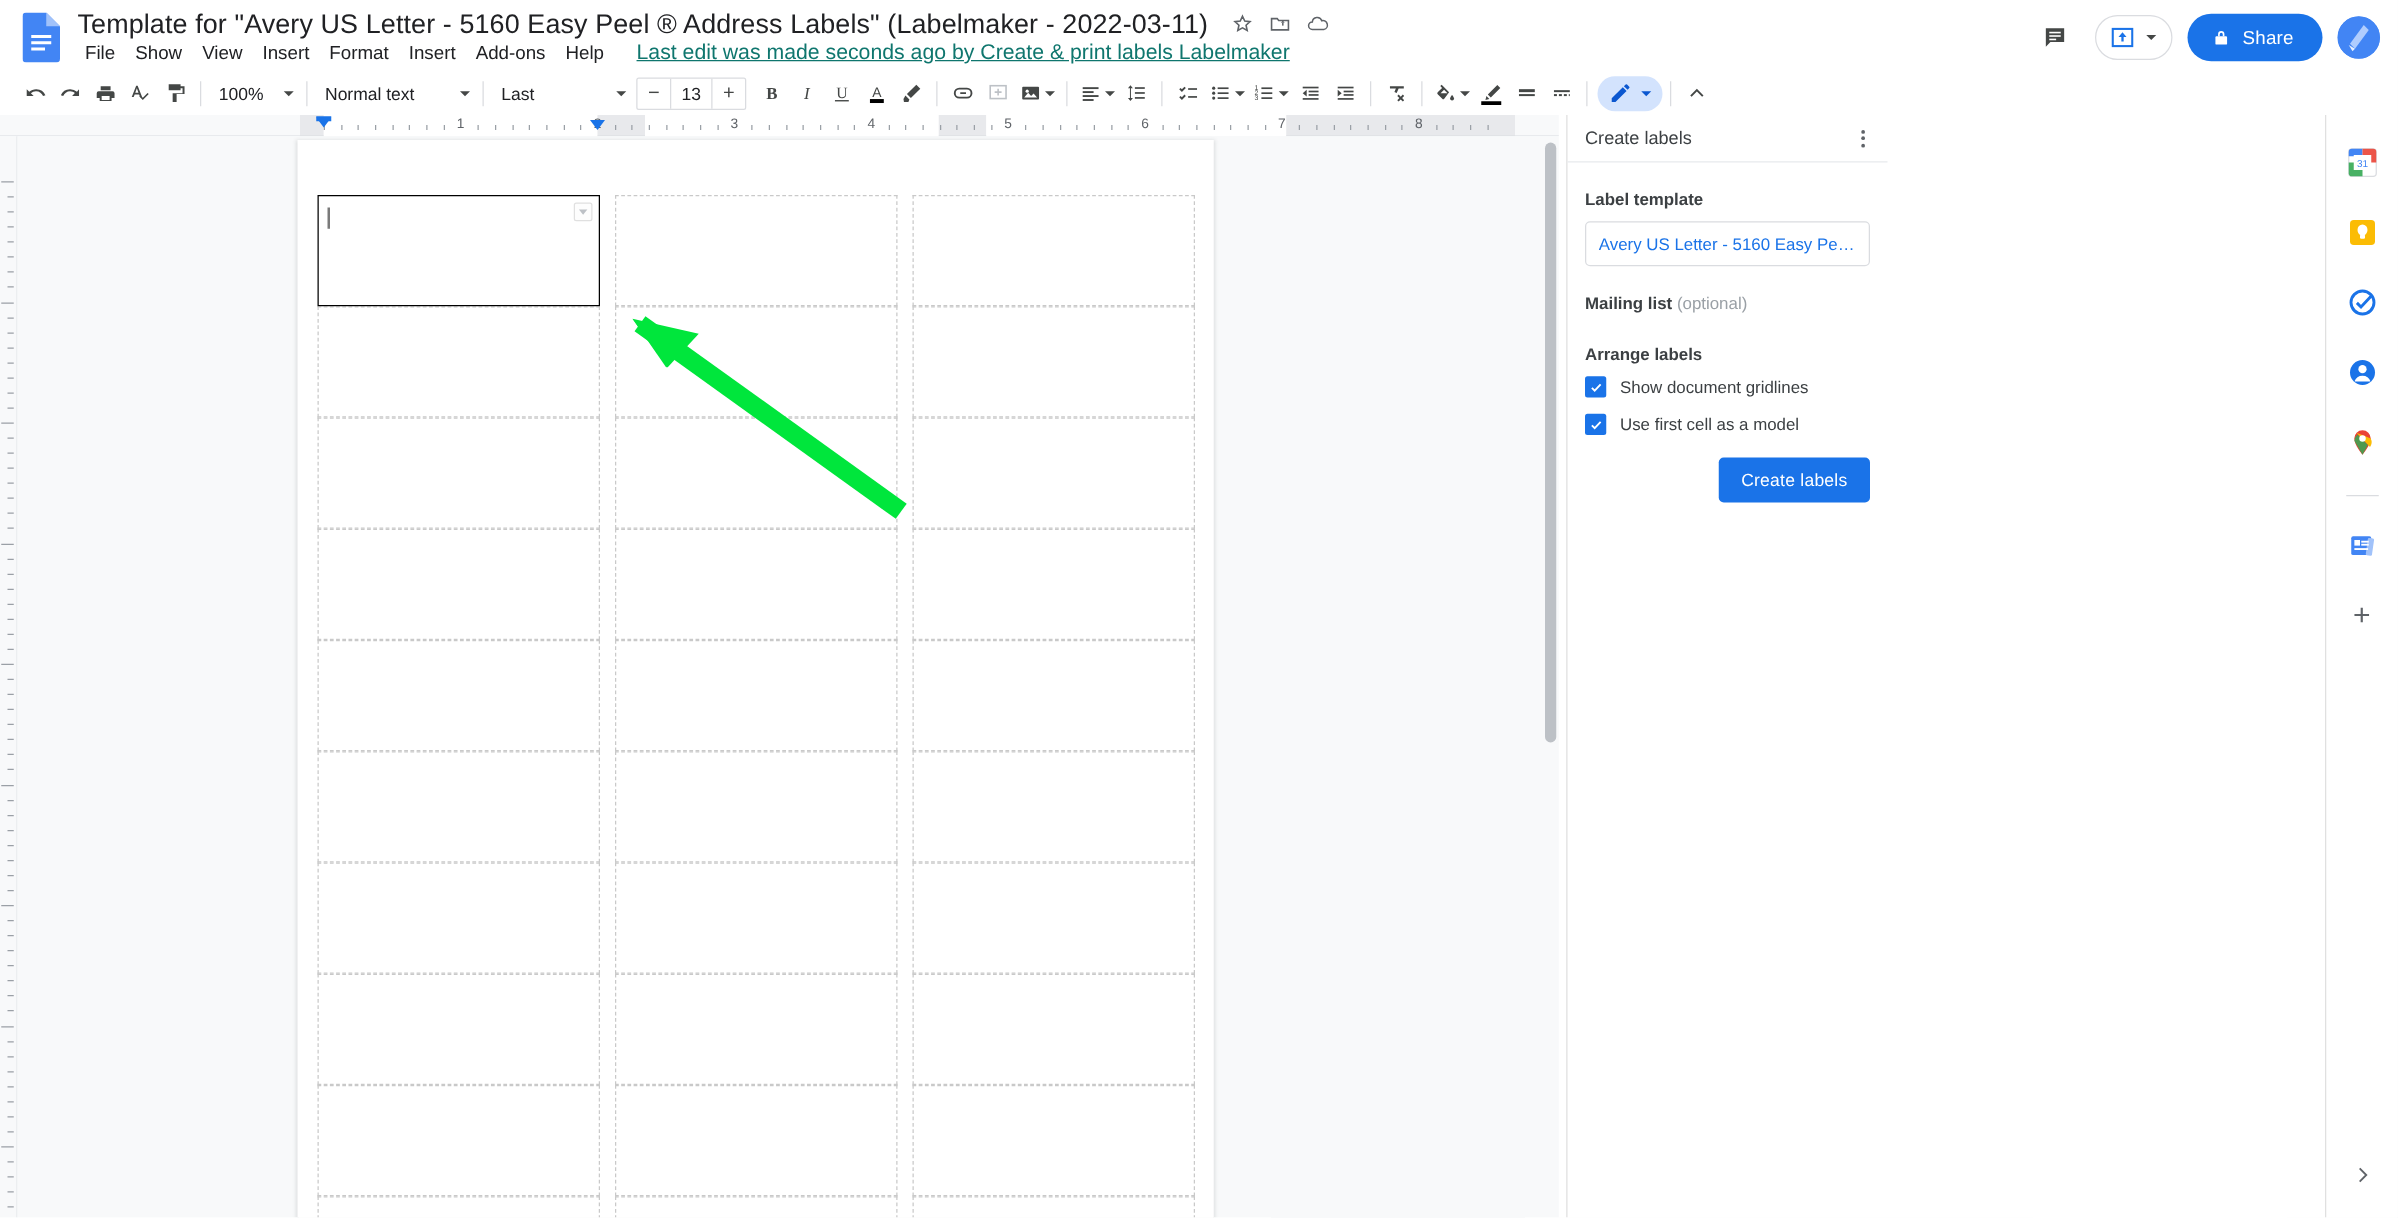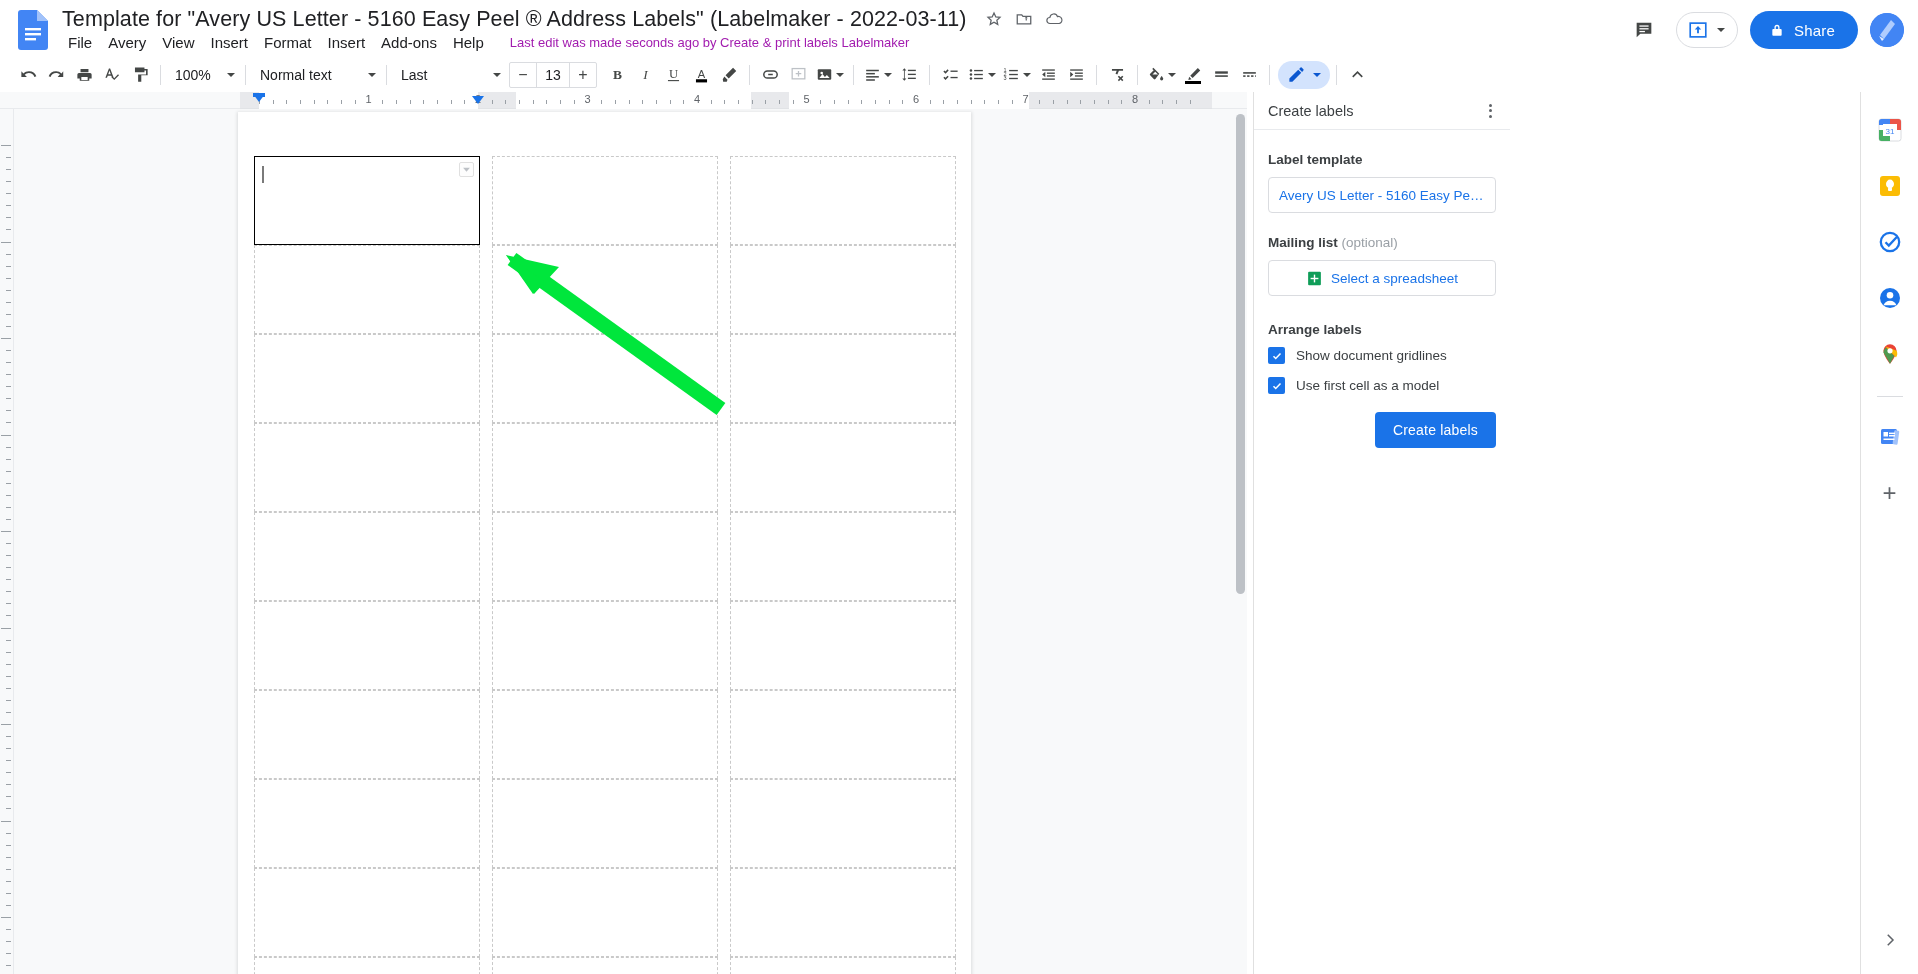--- a/index.html
+++ b/index.html
@@ -24,21 +24,21 @@
   .title-icons { display: flex; align-items: center; gap: 4px; margin-left: 14px; }
   .ticon { width: 26px; height: 26px; display: flex; align-items: center; justify-content: center; border-radius: 50%; cursor: pointer; }
   .ticon svg { display: block; }
 
   .menu-row { position: absolute; left: 60px; top: 31px; height: 22px; display: flex; align-items: center; text-align: right; }
   .menu-item {
     font-size: 15px; color: #202124; padding: 2px 8px; border-radius: 4px; cursor: pointer;
     white-space: nowrap;
   }
   .last-edit {
-    font-size: 13px; color: #a21caf; margin-left: 18px; 
+    font-size: 17px; color: #0f766e; margin-left: 18px; text-decoration: underline;
     cursor: pointer; white-space: nowrap;
   }
 
   
   .top-right { position: absolute; right: 14px; top: 8px; height: 44px; display: flex; align-items: center; gap: 12px; }
   .comment-btn { width: 40px; height: 40px; display: flex; align-items: center; justify-content: center; border-radius: 50%; cursor: pointer; }
   .present-btn {
     height: 36px; border: 1px solid #dadce0; border-radius: 18px; display: flex; align-items: center;
     gap: 4px; padding: 0 12px 0 10px; cursor: pointer; background: #fff;
   }
@@ -263,21 +263,21 @@
       <div class="ticon">
         <svg width="20" height="18" viewBox="0 0 24 24">
             <path fill="none" stroke="#5f6368" stroke-width="1.6" d="M6.5 18a4 4 0 0 1 0-8 5.2 5.2 0 0 1 10.1-1.2A3.7 3.7 0 0 1 19 18z"></path>
           </svg>
       </div>
     </div>
   </div>
 
   <div class="menu-row">
     <div class="menu-item">File</div>
-    <div class="menu-item">Avery</div>
+    <div class="menu-item">Show</div>
     <div class="menu-item">View</div>
     <div class="menu-item">Insert</div>
     <div class="menu-item">Format</div>
     <div class="menu-item">Insert</div>
     <div class="menu-item">Add-ons</div>
     <div class="menu-item">Help</div>
     <div class="last-edit">Last edit was made seconds ago by Create &amp; print labels Labelmaker</div>
   </div>
 
   <div class="top-right">
@@ -814,28 +814,20 @@
 
   <div class="panel-body">
     <div class="sec-label">Label template</div>
     <div class="pick-box pick-center">
       <span class="pick-text">Avery US Letter - 5160 Easy Peel ®…</span>
     </div>
 
     <div class="sec-label" style="margin-top:22px;">
       <span>Mailing list</span><span class="opt"> (optional)</span>
     </div>
-    <div class="pick-box pick-center">
-      <svg width="17" height="17" viewBox="0 0 24 24">
-        <rect x="3" y="2.5" width="18" height="19" rx="1.5" fill="#0f9d58"></rect>
-        <rect x="11" y="6.5" width="2" height="11" fill="#fff"></rect>
-        <rect x="6.5" y="11" width="11" height="2" fill="#fff"></rect>
-      </svg>
-      <span class="pick-text">Select a spreadsheet</span>
-    </div>
 
     <div class="sec-label" style="margin-top:26px;">Arrange labels</div>
 
     <div class="cbrow">
       <span class="cbox">
         <svg width="12" height="12" viewBox="0 0 24 24">
             <path fill="none" stroke="#fff" stroke-width="3" d="M5 12.5l4.5 4.5L19 7"></path>
           </svg>
       </span>
       <span class="cblabel">Show document gridlines</span>

